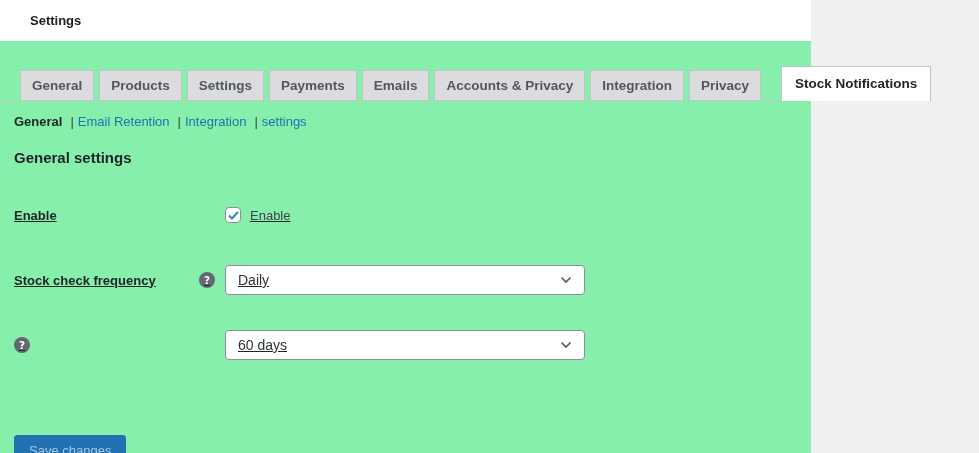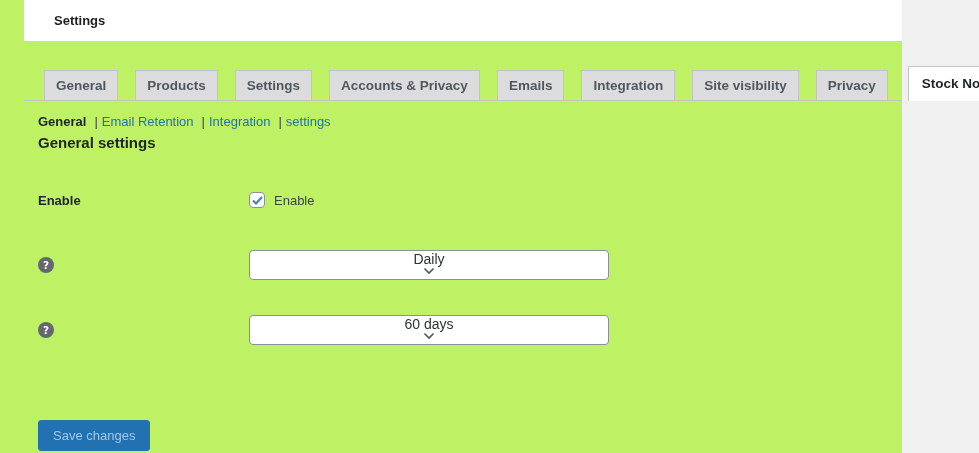--- a/index.html
+++ b/index.html
@@ -4,21 +4,21 @@
 <style>
   * { margin:0; padding:0; box-sizing:border-box; }
   html,body { width:979px; height:453px; }
   body {
     font-family: "Liberation Sans", "DejaVu Sans", sans-serif;
     font-size: 13px;
     background: #f0f0f1;
     color: #1d2327;
     overflow: hidden;
   }
-  .screen { width:902px; height:453px; background:#bef264;padding-left:24px; }
+  .screen { width:811px; height:453px; background:#86efac; }
 
   
   .admin-header {
     height:41px; background:#fff;
     display:flex; align-items:center;
     padding-left:30px;
   }
   .admin-header .title { font-weight:700; font-size:13px; color:#1e1e1e; }
 
   
@@ -28,21 +28,21 @@
     border-bottom:1px solid #c3c4c7;
   }
   .tab {
     background:#dcdcde;
     border:1px solid #c3c4c7;
     border-bottom:none;
     color:#50575e;
     font-weight:600;
     font-size:13.5px;
     padding:7px 11px;
-    margin-left:17px;
+    margin-left:5px;
     white-space:nowrap;
     cursor:pointer;
   }
   .tab:first-child { margin-left:0; }
   .tab.active {
     background:#fff;
     color:#1d2327;
     margin-left:20px;
     margin-bottom:-1px;
     padding:9px 13px 10px;
@@ -53,26 +53,26 @@
     margin:13px 0 0 14px;
     font-size:13px;
     color:#3c434a;
     display:flex; align-items:center;
   }
   .subnav .current { font-weight:700; color:#1d2327; }
   .subnav a { color:#2271b1; text-decoration:none; cursor:pointer; }
   .subnav .sep { margin:0 4px 0 8px; color:#3c434a; }
 
   .section-heading {
-    margin:5px 0 0 14px;
+    margin:20px 0 0 14px;
     font-size:15px; font-weight:700; color:#1d2327;
   }
 
   
-  .form { margin:34px 8px 0 14px; }
+  .form { margin:34px 8px 0 14px;text-decoration:underline; }
   .form-row {
     display:flex; align-items:center;
     min-height:30px;
     margin-bottom:35px;
   }
   .form-row .th {
     width:211px;
     display:flex; align-items:center; justify-content:space-between;
     padding-right:10px;
     font-weight:700; font-size:13px; color:#1d2327;
@@ -95,25 +95,24 @@
     display:flex; align-items:center; justify-content:center;
   }
   .checkbox svg { display:block; }
   .checkbox-label { margin-left:9px; font-size:13px; color:#3c434a; }
 
   .select {
     width:360px; height:30px;
     background:#fff;
     border:1px solid #8c8f94;
     border-radius:4px;
-    display:flex; align-items:center; justify-content:flex-start;
+    display:flex; align-items:center; justify-content:space-between;
     padding:0 12px;
     font-size:14px; color:#2c3338;
     cursor:pointer;
-    flex-direction:column;
   }
   .select .chevron { display:flex; align-items:center; }
 
   .save-button {
     margin:40px 0 0 14px;
     display:inline-block;
     background:#2271b1;
     color:#a6c7e3;
     border:1px solid #2271b1;
     border-radius:3px;
@@ -130,24 +129,24 @@
 <div class="screen">
 
   <div class="admin-header">
     <span class="title">Settings</span>
   </div>
 
   <div class="tab-bar">
     <div class="tab">General</div>
     <div class="tab">Products</div>
     <div class="tab">Settings</div>
+    <div class="tab">Payments</div>
+    <div class="tab">Emails</div>
     <div class="tab">Accounts &amp; Privacy</div>
-    <div class="tab">Emails</div>
     <div class="tab">Integration</div>
-    <div class="tab">Site visibility</div>
     <div class="tab">Privacy</div>
     <div class="tab active">Stock Notifications</div>
   </div>
 
   <div class="subnav">
     <span class="current">General</span>
     <span class="sep">|</span>
     <a>Email Retention</a>
     <span class="sep">|</span>
     <a>Integration</a>
@@ -170,20 +169,21 @@
               <path d="M1 4.5 L4 7.5 L10 1" fill="none" stroke="#3582c4" stroke-width="2"></path>
             </svg>
           </span>
           <span class="checkbox-label">Enable</span>
         </label>
       </div>
     </div>
 
     <div class="form-row">
       <div class="th">
+        <span>Stock check frequency</span>
         <span class="help-tip">?</span>
       </div>
       <div class="select">
         <span>Daily</span>
         <span class="chevron">
           <svg width="12" height="8" viewBox="0 0 12 8">
               <path d="M1.5 1.5 L6 6 L10.5 1.5" fill="none" stroke="#50575e" stroke-width="1.6"></path>
             </svg>
         </span>
       </div>

